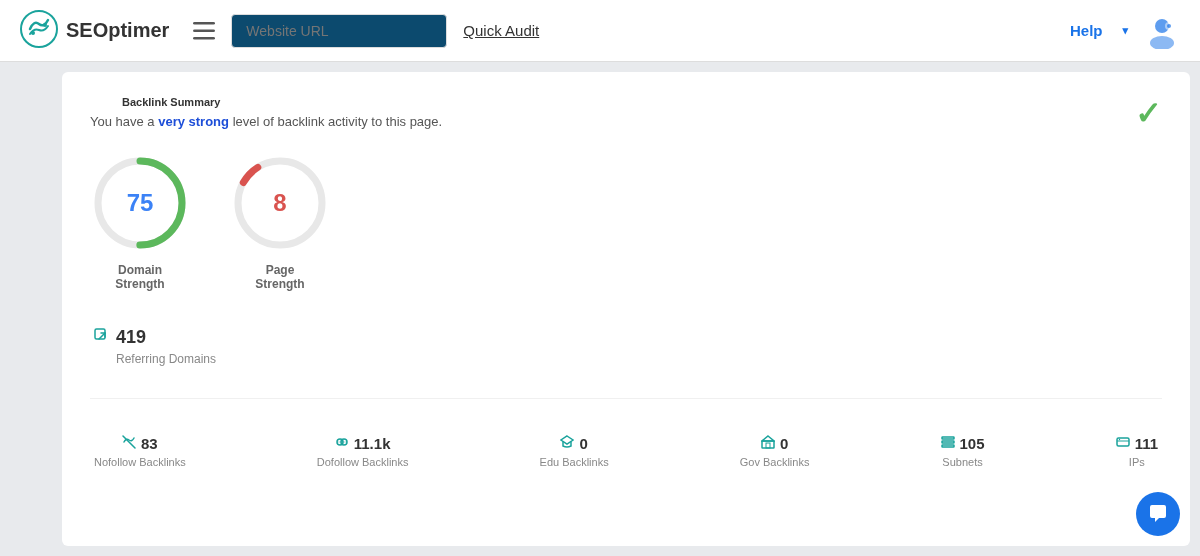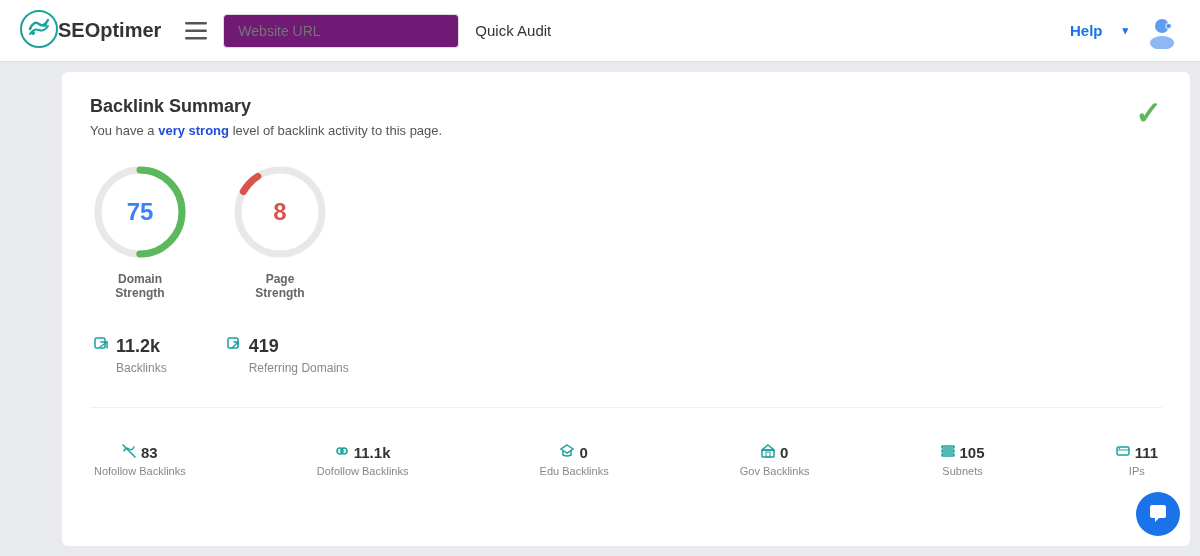--- a/index.html
+++ b/index.html
@@ -11,55 +11,57 @@
       border-bottom: 1px solid #ddd;
       height: 62px;
       display: flex;
       align-items: center;
       padding: 0 20px;
       gap: 16px;
     }
     .logo-area {
       display: flex;
       align-items: center;
+      gap: 8px;
     }
     .logo-text {
       font-size: 20px;
       font-weight: 700;
       color: #333;
     }
     .logo-icon svg {
       width: 38px;
       height: 38px;
     }
     .hamburger {
       font-size: 22px;
       color: #555;
       cursor: pointer;
       margin-left: 8px;
       display: flex;
       align-items: center;
     }
     .url-input {
-      background: #701a75;
+      background: #0c4a6e;
       border: 1px solid #ddd;
       border-radius: 4px;
       padding: 8px 14px;
       font-size: 14px;
       color: #999;
-      width: 236px;
+      width: 216px;
       outline: none;
     }
     .quick-audit-btn {
       background: none;
       border: none;
       font-size: 15px;
       color: #333;
       cursor: pointer;
       font-weight: 500;
+      text-decoration: underline;
     }
     .header-spacer { flex: 1; }
     .help-btn {
       color: #1a73e8;
       font-size: 15px;
       font-weight: 600;
       cursor: pointer;
       display: flex;
       align-items: center;
       gap: 20px;
@@ -91,24 +93,25 @@
       background: #fff;
       border-radius: 6px;
       flex: 1;
       padding: 24px 28px;
       position: relative;
       overflow: hidden;
     }
 
     
     .section-title {
-      font-size: 18px;
+      font-size: 11px;
       font-weight: 700;
       color: #333;
       margin-bottom: 6px;
+      margin-left: 32px;
     }
     .section-subtitle {
       font-size: 13px;
       color: #555;
       margin-bottom: 24px;
     }
     .section-subtitle em {
       font-style: normal;
       font-weight: 700;
       color: #1d4ed8;
@@ -335,33 +338,20 @@
               <circle class="progress-red" cx="50" cy="50" r="42" stroke-dasharray="21.1 263.9" stroke-dashoffset="66" transform="rotate(-90 50 50)"></circle>
             </svg>
             <span class="circle-value red">8</span>
           </div>
           <div class="circle-label">Page<br>Strength</div>
         </div>
       </div>
 
       <div class="stats-row">
 
-        <div class="stat-item">
-          <div class="stat-header">
-            <span class="stat-icon">
-              <svg width="16" height="16" viewBox="0 0 16 16" fill="none">
-                <rect x="1" y="1" width="10" height="10" rx="1.5" stroke="#1aa39c" stroke-width="1.5" fill="none"></rect>
-                <path d="M7 5 L13 5 L13 11" stroke="#1aa39c" stroke-width="1.5" stroke-linecap="round"></path>
-                <path d="M6 10 L13 5" stroke="#1aa39c" stroke-width="1.5" stroke-linecap="round"></path>
-              </svg>
-            </span>
-            <span class="stat-value">11.2k</span>
-          </div>
-          <div class="stat-label">Backlinks</div>
-        </div>
 
         <div class="stat-item">
           <div class="stat-header">
             <span class="stat-icon">
               <svg width="16" height="16" viewBox="0 0 16 16" fill="none">
                 <rect x="1" y="1" width="10" height="10" rx="1.5" stroke="#1aa39c" stroke-width="1.5" fill="none"></rect>
                 <path d="M5 11 L11 5" stroke="#1aa39c" stroke-width="1.5" stroke-linecap="round"></path>
                 <path d="M7 5 L11 5 L11 9" stroke="#1aa39c" stroke-width="1.5" stroke-linecap="round"></path>
               </svg>
             </span>

